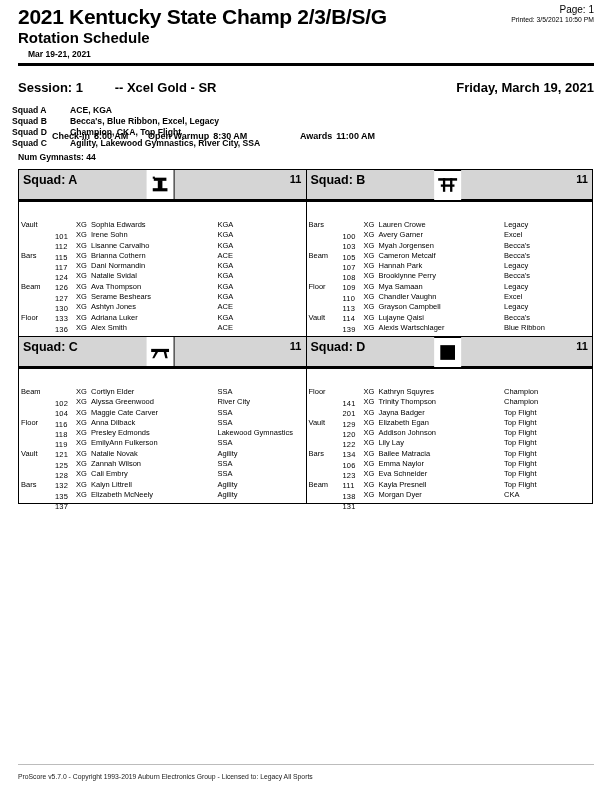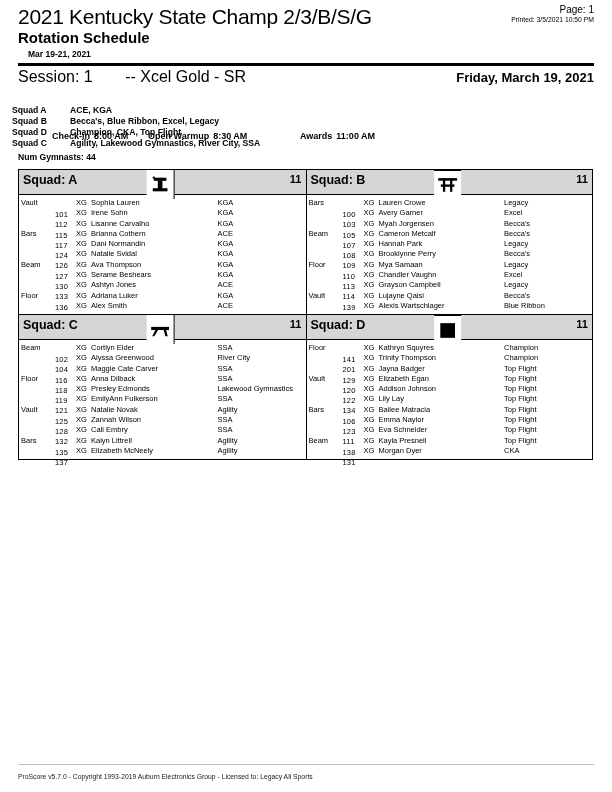--- a/index.html
+++ b/index.html
@@ -2,31 +2,31 @@
 <html><head>
 <meta charset="utf-8">
 <style>
   html,body { margin:0; padding:0; background:#888; }
   .page {
     position:relative; width:612px; height:792px; background:#fff;
     font-family:"Liberation Sans", sans-serif; color:#000; overflow:hidden;
     margin:0 auto;
   }
   
-  .title      { position:absolute; left:18px; top:5px;  font-size:21px; font-weight:normal; letter-spacing:-0.3px; }
+  .title      { position:absolute; left:18px; top:5px;  font-size:21px; font-weight:bold; letter-spacing:-0.3px; }
   .subtitle   { position:absolute; left:18px; top:29px; font-size:15px; font-weight:bold; }
   .date-range { position:absolute; left:18px; top:49px; font-size:8.5px; font-weight:bold;padding-left:10px; }
   .page-info  { position:absolute; right:18px; top:4px; text-align:right; }
   .page-num   { font-size:10px; }
   .printed    { font-size:6.8px; margin-top:1px; }
   .rule-heavy { position:absolute; left:18px; right:18px; top:63px; height:2.5px; background:#000; }
 
   
   .session-row  { position:absolute; left:18px; right:18px; top:68px; display:flex; justify-content:space-between; align-items:baseline; }
-  .session-left { font-size:16px; font-weight:normal; }
+  .session-left { font-size:13px; font-weight:bold;margin-top:12px; }
   .session-name { margin-left:28px; }
   .session-day  { font-size:13px; font-weight:bold; }
   .times-row    { position:absolute; left:0; top:87px; width:612px; font-size:9px; font-weight:bold; }
   .time-item    { position:absolute; white-space:nowrap;margin-top:44px; }
   .t-checkin { left:52px; } .t-warmup { left:148px; } .t-awards { left:300px; }
   .time-val  { margin-left:4px; }
 
   .assign-block { position:absolute; left:0; top:105px; width:612px; }
   .assign-row   { position:relative; height:11px; font-size:8.6px; font-weight:bold; }
   .assign-label { position:absolute; left:12px; }
@@ -36,33 +36,33 @@
   
   .sq-table {
     position:absolute; left:18px; top:169px; width:575px;
     border:1.6px solid #000; box-sizing:border-box;
     display:grid; grid-template-columns:1fr 1fr;
   }
   .panel { box-sizing:border-box; }
   .panel.right  { border-left:1.6px solid #000; }
   .panel.bottom { border-top:1.6px solid #000; }
   .panel-header {
-    position:relative; height:25px; background:#d5d5d5;
-    border-bottom:1px solid #000000; box-sizing:border-box;
+    position:relative; height:32px; background:#d5d5d5;
+    border-bottom:3px solid #000000; box-sizing:border-box;
   }
   .panel-title { position:absolute; left:4px; top:3px; font-size:12.5px; font-weight:bold; }
   .panel-count { position:absolute; right:4px; top:3px; font-size:11px; font-weight:bold; }
   .icon-box {
     position:absolute; left:50%; top:0; transform:translateX(-55%);
     width:27px; height:29px; background:#fff; z-index:2;
     display:flex; align-items:center; justify-content:center;
   }
   .icon-box.edge-r { border-right:1.2px solid #000; }
   .icon-box.edge-t { border-top:1.2px solid #000; }
-  .panel-body { position:relative; height:116px; padding-top:3px; box-sizing:content-box; }
+  .panel-body { position:relative; height:116px; padding-top:18px; box-sizing:content-box; }
   .g-row {
     display:grid; grid-template-columns:34px 21px 15px 1fr 88px;
     padding-left:2px; height:10.3px; line-height:10.3px;
     font-size:7.5px; white-space:nowrap;
   }
   .g-row .c-num { letter-spacing:0.2px;margin-top:12px; }
 
   
   .footer-rule { position:absolute; left:18px; right:18px; top:764px; height:1px; background:#bcbcbc; }
   .footer-text { position:absolute; left:18px; top:773px; font-size:6.8px; color:#1a1a1a; }
@@ -132,21 +132,21 @@
               <rect x="3" y="13.5" width="14" height="3" fill="#000"></rect>
             </svg>
           </span>
           <span class="panel-count">11</span>
         </div>
         <div class="panel-body">
           <div class="g-row">
             <span class="c-event">Vault</span>
             <span class="c-num">101</span>
             <span class="c-level">XG</span>
-            <span class="c-name">Sophia Lauren</span>
+            <span class="c-name">Sophia Edwards</span>
             <span class="c-club">KGA</span>
           </div>
           <div class="g-row">
             <span class="c-event"></span>
             <span class="c-num">112</span>
             <span class="c-level">XG</span>
             <span class="c-name">Irene Sohn</span>
             <span class="c-club">KGA</span>
           </div>
           <div class="g-row">

